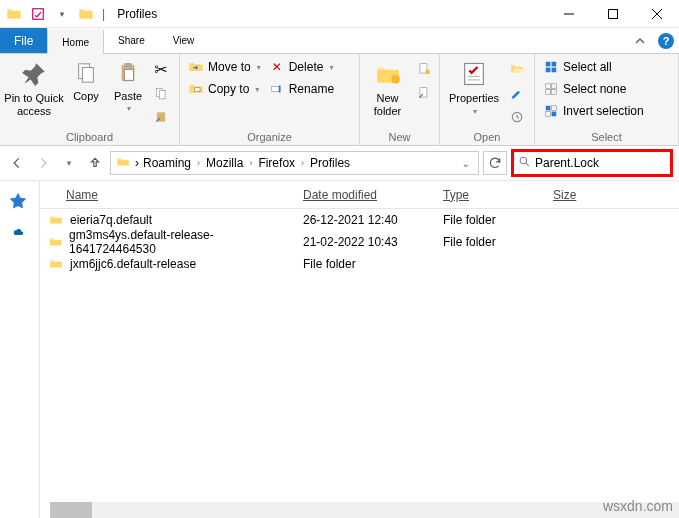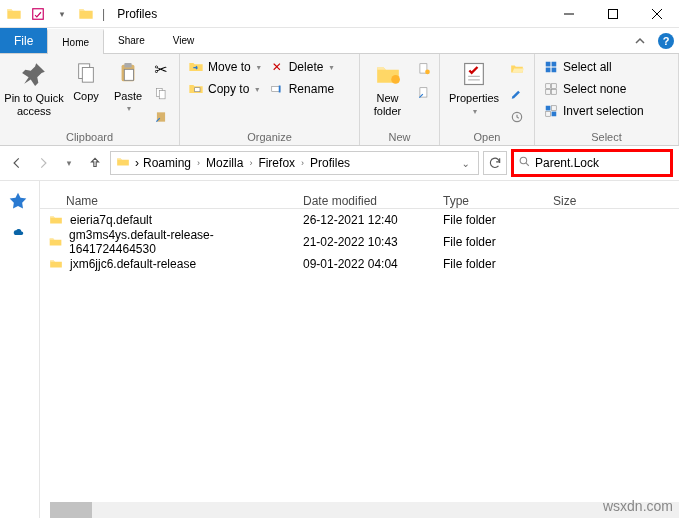--- a/index.html
+++ b/index.html
@@ -49,21 +49,21 @@
   .searchbox { width: 162px; height: 28px; border: 3px solid #ff0000; display: flex; align-items: center; padding: 0 2px 0 4px; font-size: 12px; gap:2px;}
   .searchbox input { border: none; outline: none; flex: 1; font-size: 12px; background: transparent;}
 
   
   .content { display: flex; height: calc(518px - 28px - 26px - 92px - 34px); border-top: 1px solid #e5e5e5;}
   .sidebar { width: 40px; border-right: 1px solid #e5e5e5; position: relative; background: #fff;}
   .side-icon { width: 24px; height: 24px; margin: 10px auto; display:block;}
   .main { flex: 1; overflow: hidden; position:relative;}
 
   .cols { display: flex; font-size: 12px; color: #4a4a4a; height: 28px; border-bottom: 1px solid #e5e5e5; }
-  .col { display:flex; align-items:flex-end; padding: 0 8px; border-right: 1px solid transparent;}
+  .col { display:flex; align-items:center; padding: 0 8px; border-right: 1px solid transparent; text-decoration: underline;}
   .col.name { width: 255px;}
   .col.date { width: 140px;}
   .col.type { width: 110px;}
   .col.size { flex:1;}
 
   .rows { font-size: 12px; }
   .row { display:flex; height: 22px; align-items:center;}
   .row .c { padding: 0 8px; display:flex; align-items:center; gap:6px;}
   .row .c.name { width:255px;}
   .row .c.date { width:140px;}
@@ -447,21 +447,20 @@
           <div class="c size"></div>
         </div>
         <div class="row">
           <div class="c name">
             <svg class="folder-svg" viewBox="0 0 24 24">
               <path fill="#ffd766" d="M2 6h6l2 2h12v10H2z"></path>
               <path fill="#ffe9a8" d="M2 6h6l2 2H2z"></path>
             </svg>
             <span>jxm6jjc6.default-release</span>
           </div>
-          <div class="c date">09-01-2022 04:04</div>
           <div class="c type">File folder</div>
           <div class="c size"></div>
         </div>
       </div>
 
     <div class="scrollbar-h">
       <div class="thumb"></div>
     </div>
   </div>
 </div>

